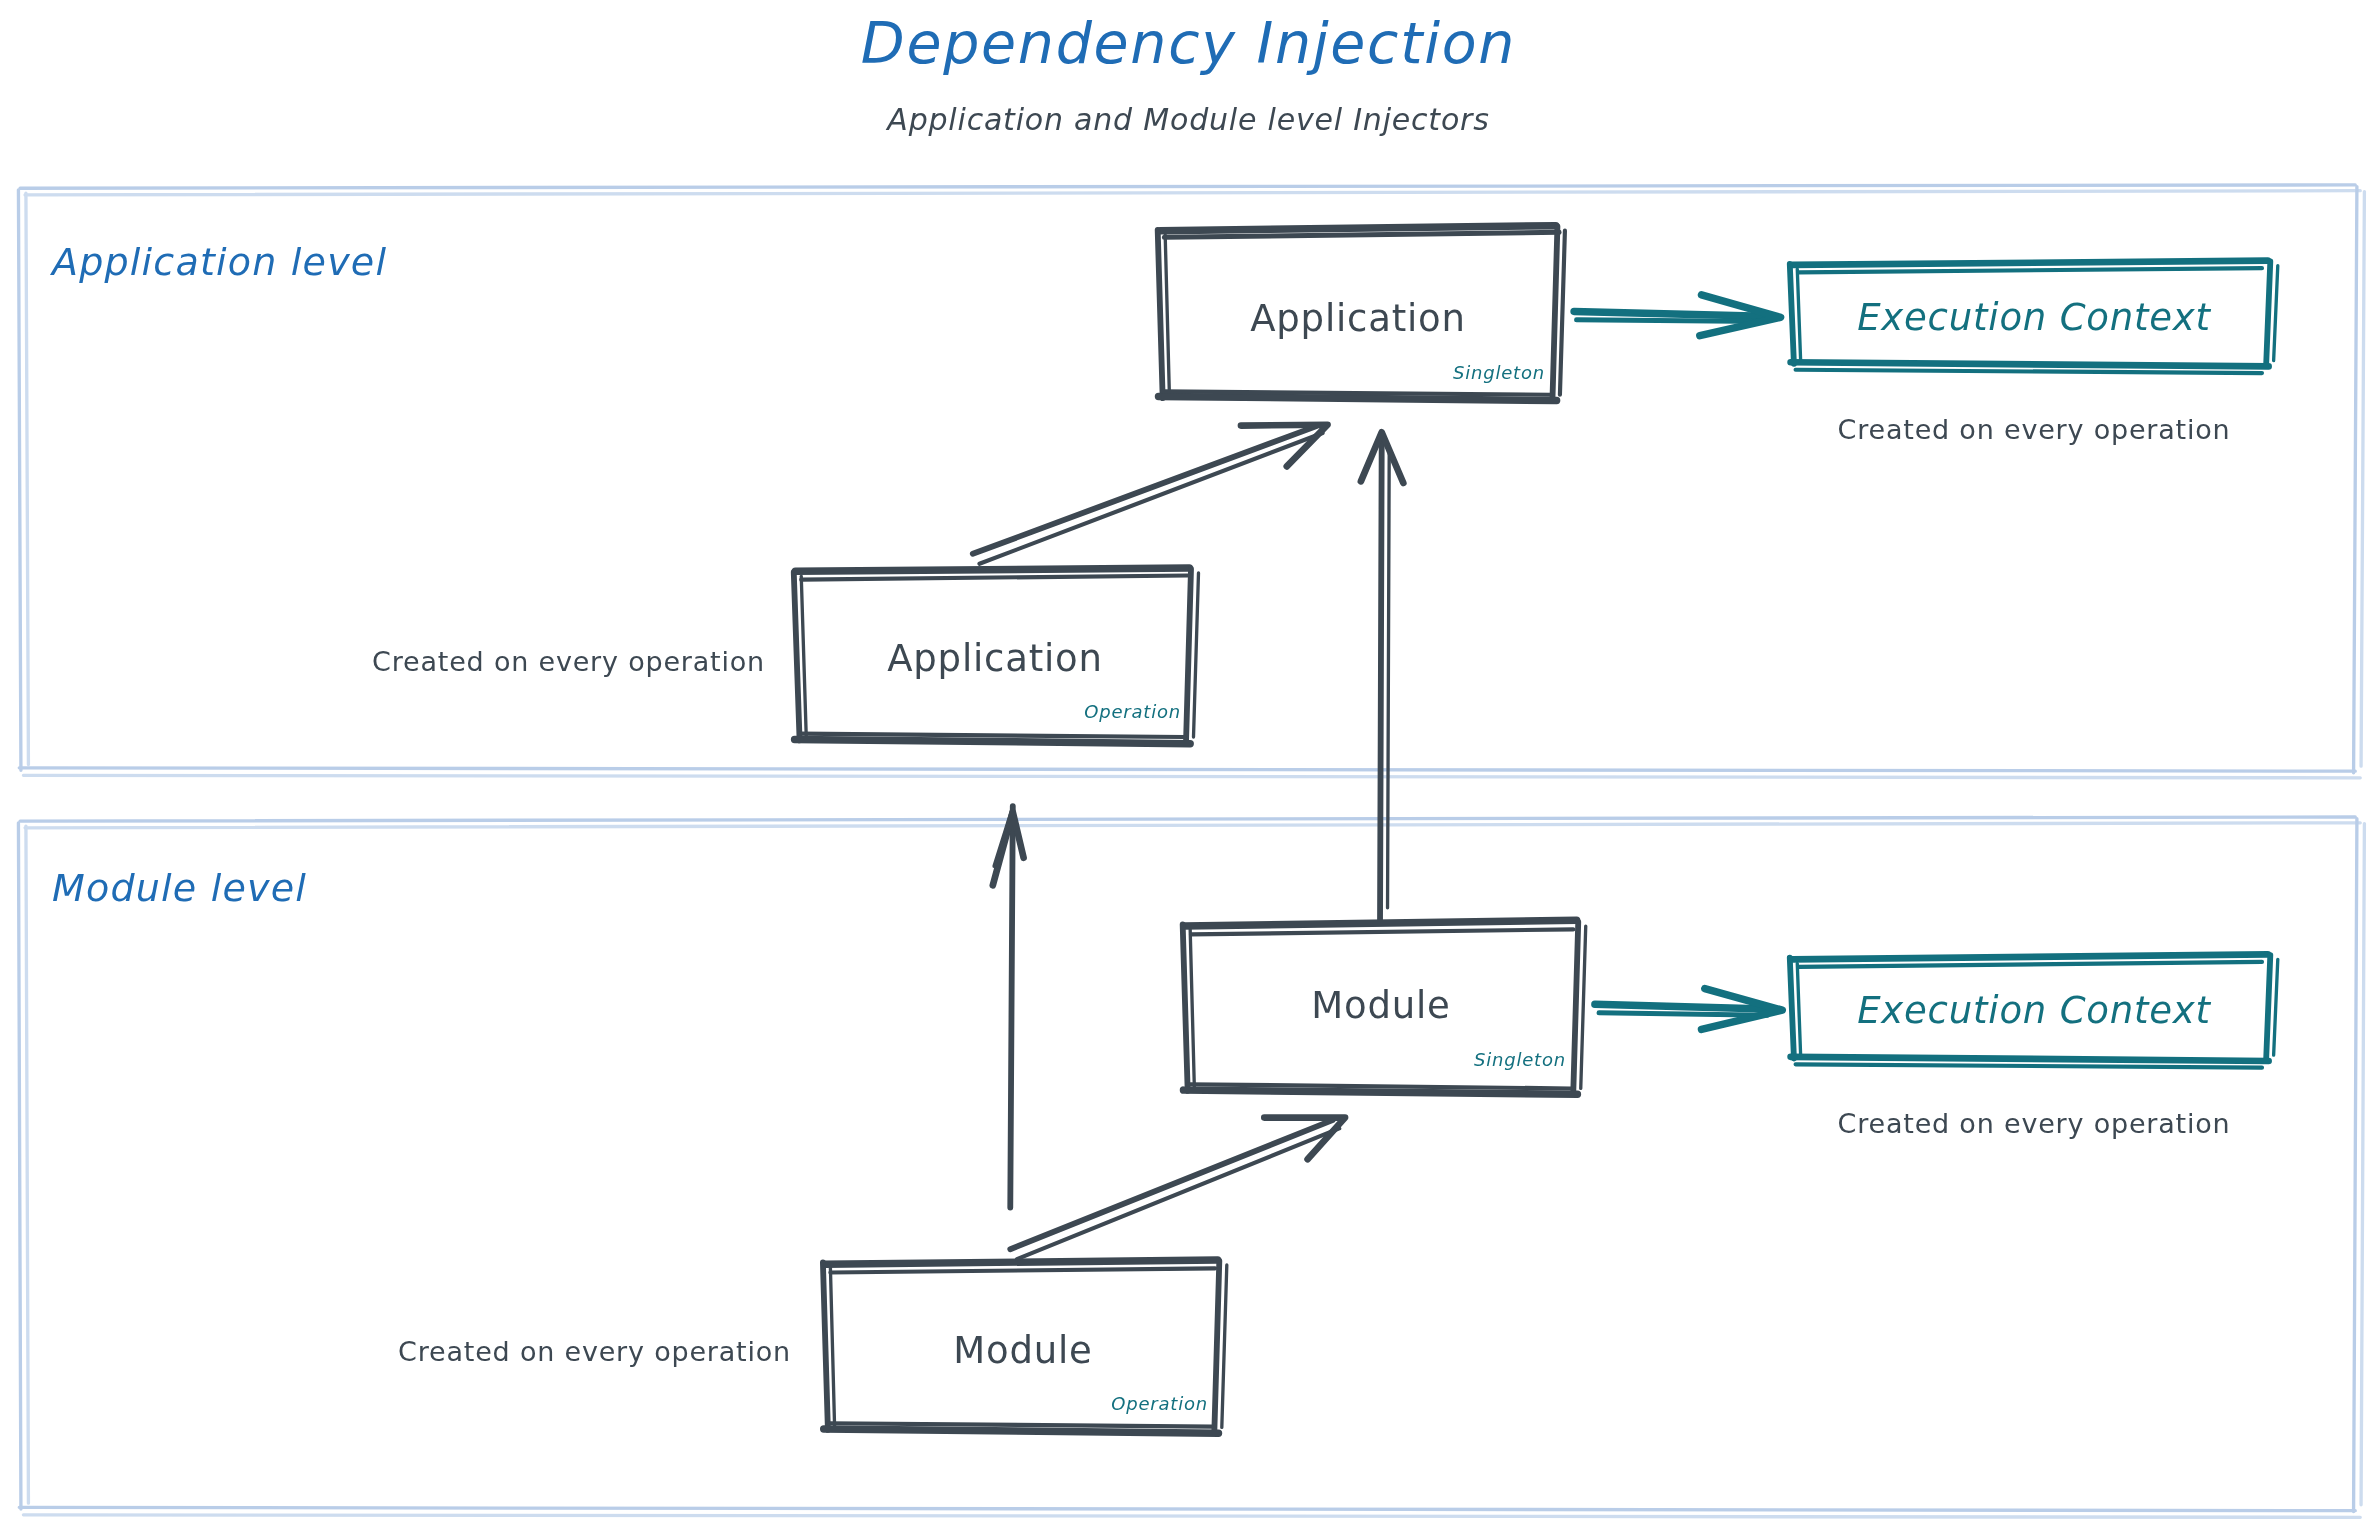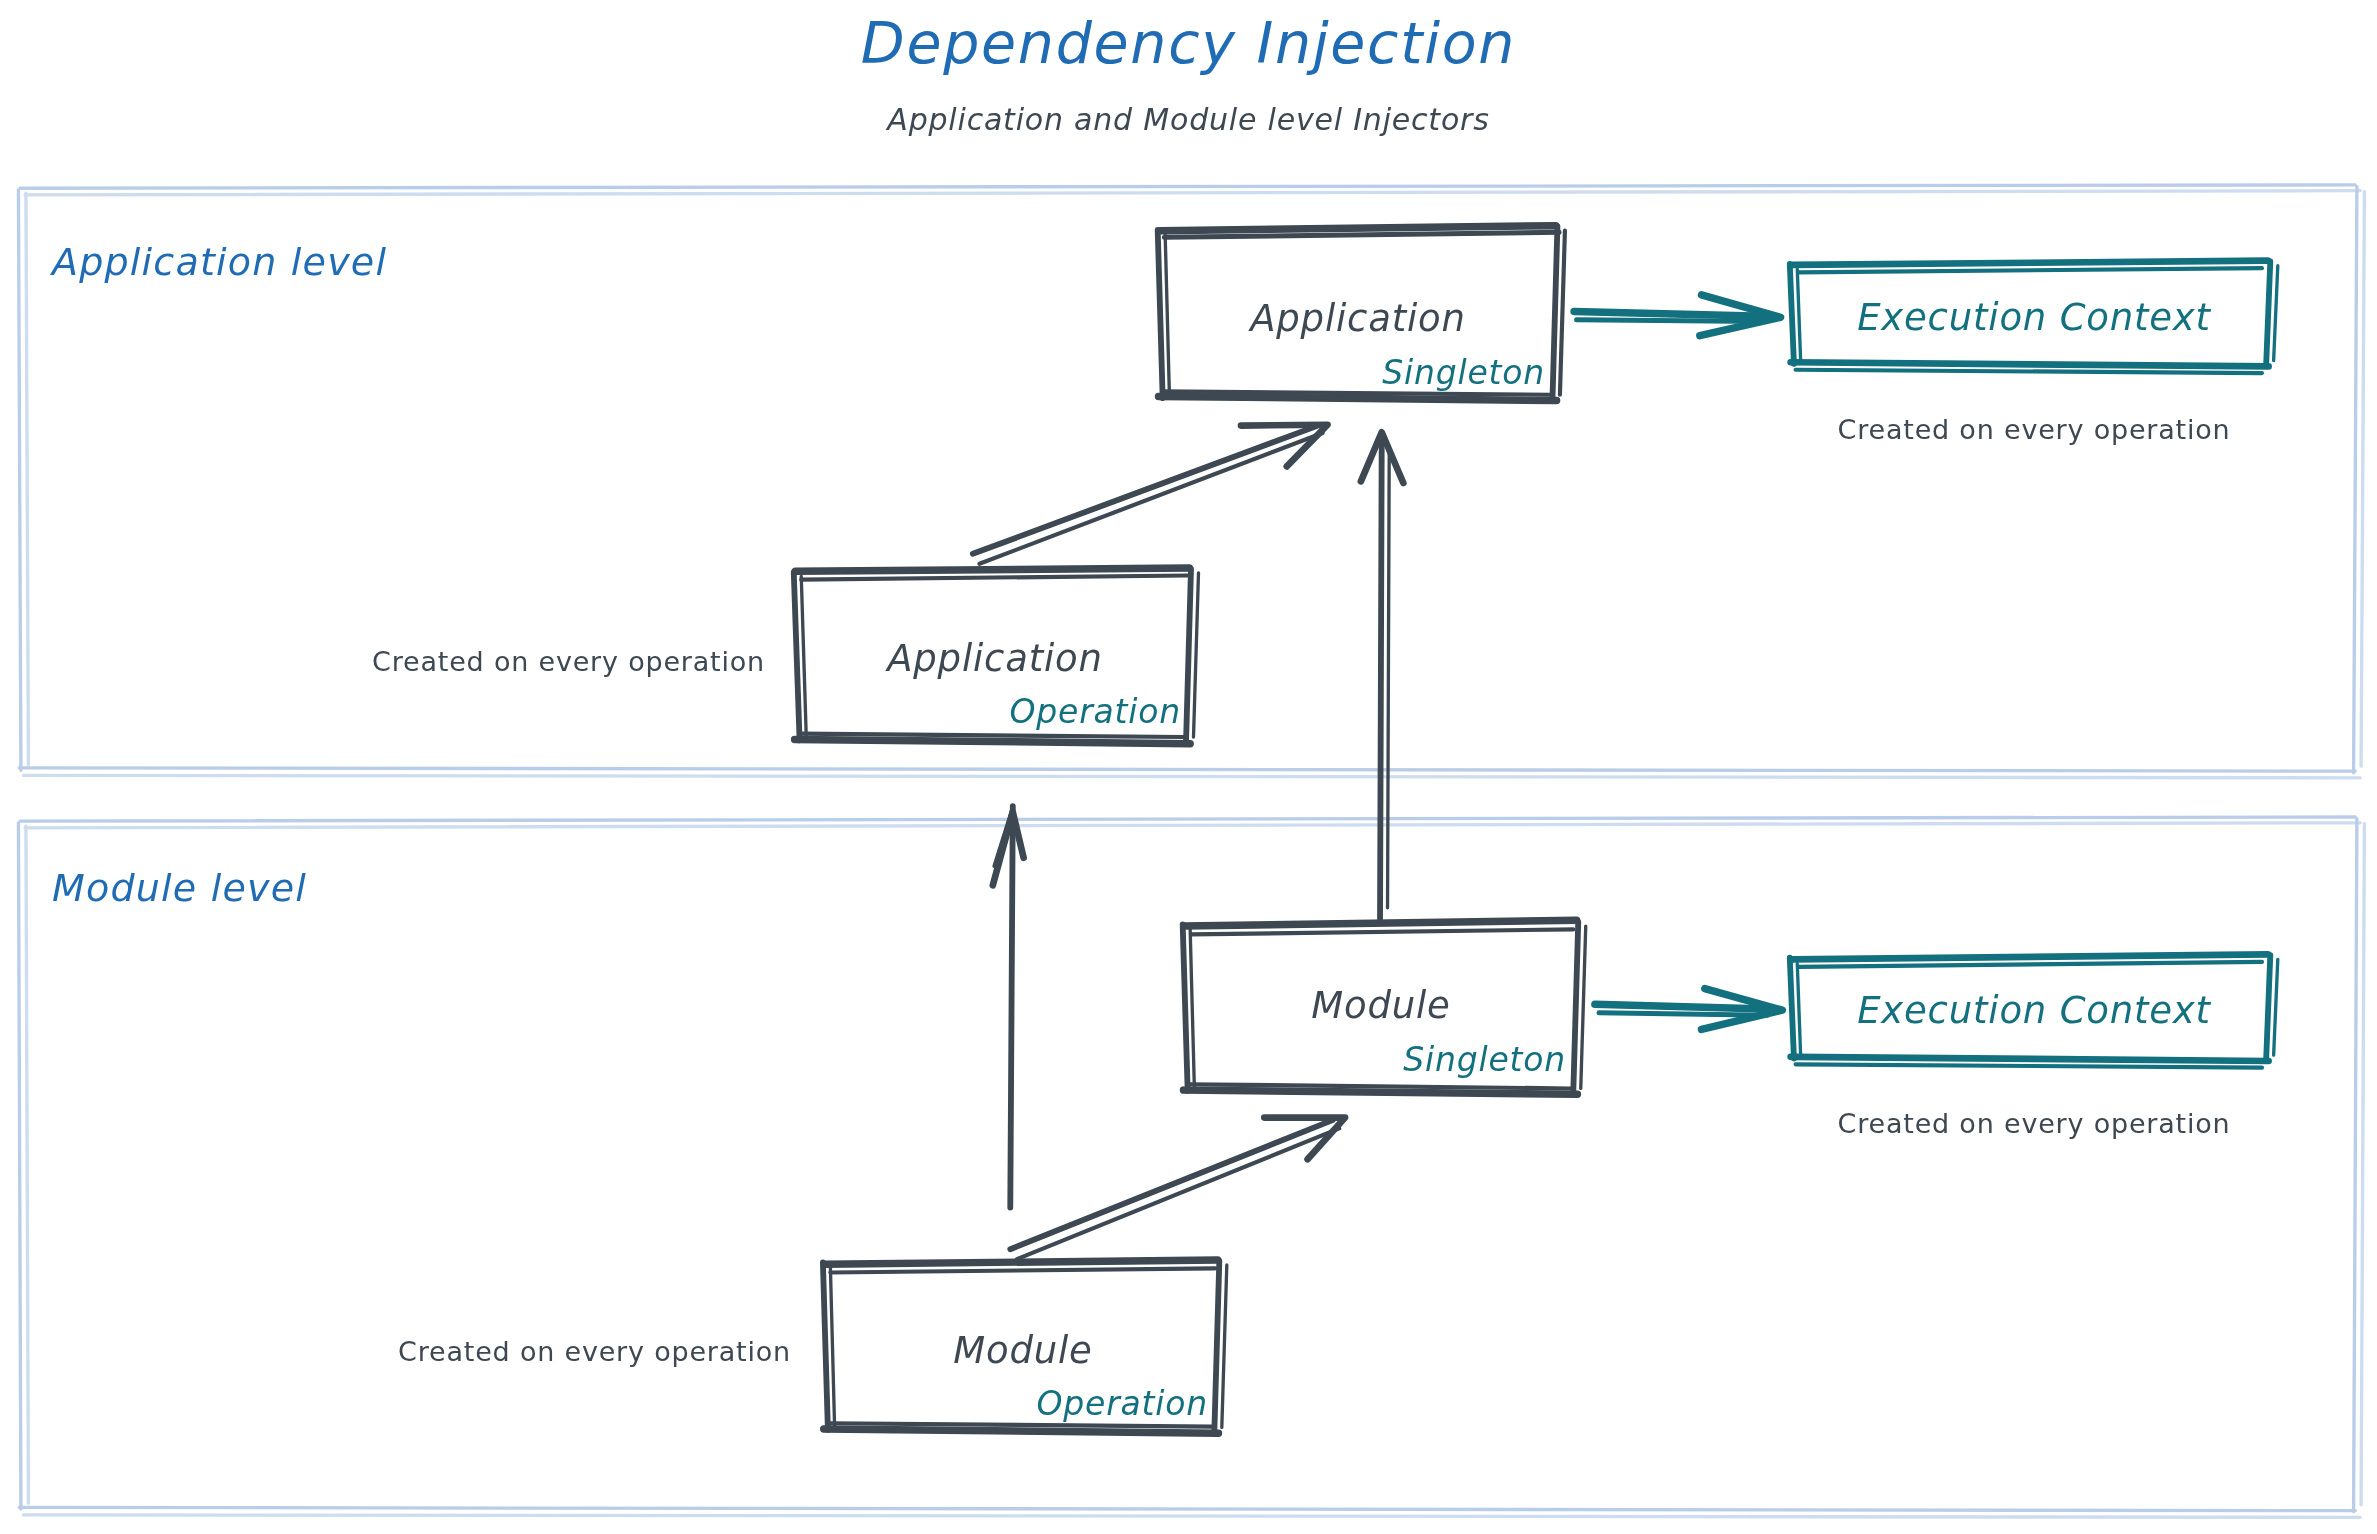--- a/index.html
+++ b/index.html
@@ -59,26 +59,25 @@
     font-style: italic;
     letter-spacing: 1.2px;
   }
   #app-level-label { left: 52px; top: 240px; }
   #mod-level-label { left: 52px; top: 866px; }
 
   
   .node-title {
     font-size: 37px;
     color: #3d4852;
-    font-style: italic;
     letter-spacing: 0.8px;
     transform: translate(-50%, -50%);
   }
   .node-sub {
-    font-size: 33px;
+    font-size: 18px;
     color: #13707f;
     font-style: italic;
     letter-spacing: 0.8px;
     transform: translate(-100%, -50%);
   }
   .ctx-title {
     font-size: 37px;
     color: #13707f;
     font-style: italic;
     letter-spacing: 0.8px;

